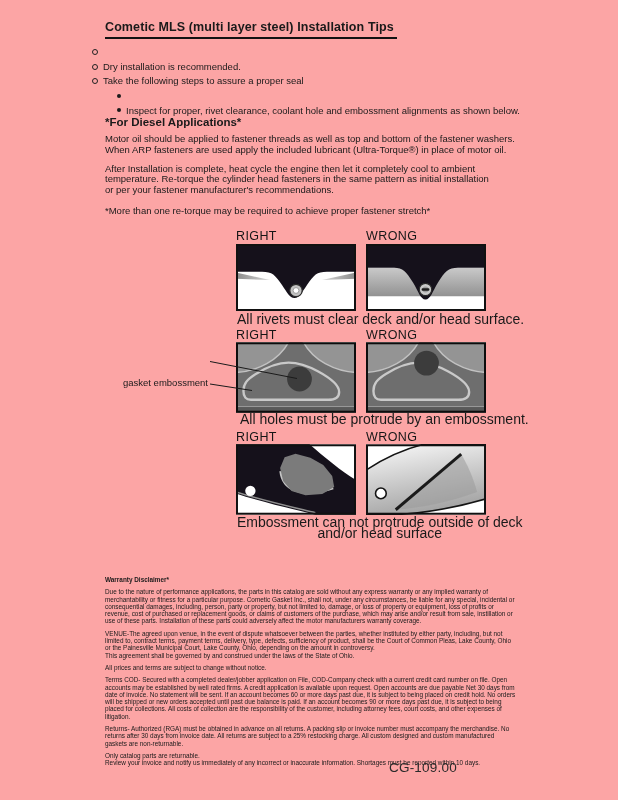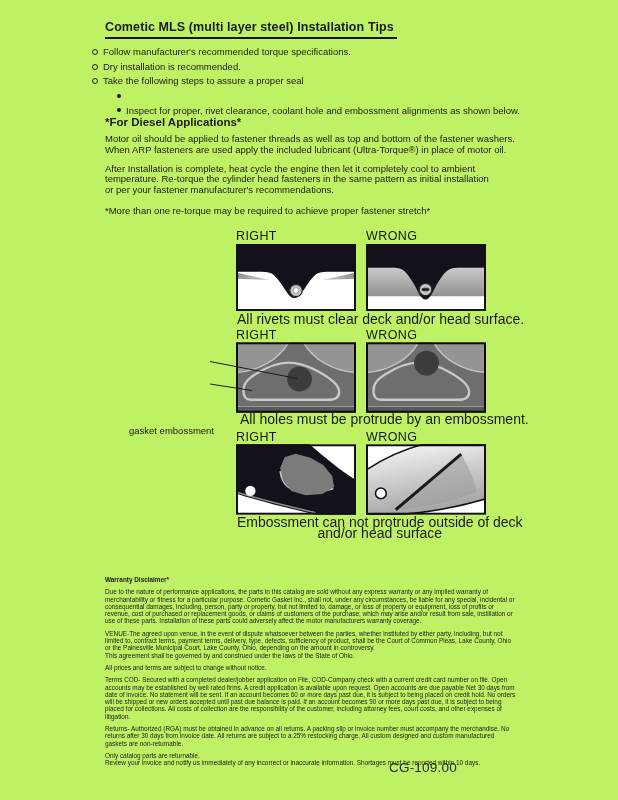--- a/index.html
+++ b/index.html
@@ -1,17 +1,17 @@
 <!DOCTYPE html>
 <html><head>
 <meta charset="utf-8">
 <style>
   html,body{margin:0;padding:0;background:#e8e8e8;}
   .page{
-    position:relative;width:618px;height:800px;background:#bef264;
+    position:relative;width:618px;height:800px;background:#fca5a5;
     font-family:"Liberation Sans","DejaVu Sans",sans-serif;color:#1a1a1a;
     overflow:hidden;margin:0 auto;
   }
   .abs{position:absolute;}
   .title{
     top:20px;left:105px;font-size:12.5px;font-weight:bold;letter-spacing:.1px;
     border-bottom:2px solid #121212;padding:0 3px 3px 0;white-space:nowrap;
   }
   .bullets{top:46px;left:92px;font-size:9.5px;}
   .b-row{display:flex;align-items:flex-start;height:14.7px;white-space:nowrap;}
@@ -33,21 +33,20 @@
 </head>
 <body>
 
 <div class="page">
 
   <div class="abs title">Cometic MLS (multi layer steel) Installation Tips</div>
 
   <div class="abs bullets">
     <div class="b-row">
       <span class="b-mark"></span>
-      <span>Follow manufacturer's recommended torque specifications.</span>
     </div>
     <div class="b-row">
       <span class="b-mark"></span>
       <span>Dry installation is recommended.</span>
     </div>
     <div class="b-row">
       <span class="b-mark"></span>
       <span>Take the following steps to assure a proper seal</span>
     </div>
     <div class="b-row sub">
@@ -109,21 +108,21 @@
       <rect x="55.6" y="44.2" width="7.8" height="2.6" rx="1" fill="#1c1c1c"></rect>
       <rect x="1" y="1" width="118" height="65" fill="none" stroke="#111111" stroke-width="2"></rect>
     </svg>
   </div>
 
   <div class="abs caption" style="top:314px;left:237px;">All rivets must clear deck and/or head surface.</div>
 
   <div class="abs rw-label" style="top:328px;left:236px;">RIGHT</div>
   <div class="abs rw-label" style="top:328px;left:366px;">WRONG</div>
 
-  <div class="abs leader-label" style="top:378px;left:101px;margin-top:48px;">gasket embossment</div>
+  <div class="abs leader-label" style="top:378px;left:95px;">gasket embossment</div>
 
   <div class="abs fig" style="top:342px;left:236px;height:71px;">
     <svg viewBox="0 0 121 71">
       <rect width="121" height="71" fill="#6e6e6e"></rect>
       <path d="M0,0 H53 C48,9 41,16 31,21.5 C20,27.5 9,30 0,30.5 Z" fill="#949494" stroke="#c2c2c2" stroke-width="1.4"></path>
       <path d="M121,0 H68 C73,9 80,16 90,21.5 C101,27.5 112,30 121,30.5 Z" fill="#949494" stroke="#c2c2c2" stroke-width="1.4"></path>
       <rect x="0" y="65" width="121" height="6" fill="#595959"></rect>
       <line x1="0" y1="64.8" x2="121" y2="64.8" stroke="#9c9c9c" stroke-width="1"></line>
       <path d="M15,58 C10,58 7.5,55 7.5,49 C7.5,42 11,37.5 20,32 C31,25 41,20.5 53,20.5 C64,20.5 73,24 83,29.5 C94,35.5 104,43 104,50 C104,55.5 100,58 93,58 Z" fill="none" stroke="#c9c9c9" stroke-width="2.4"></path>
       <circle cx="64" cy="37" r="12.5" fill="#3c3c3c"></circle>

